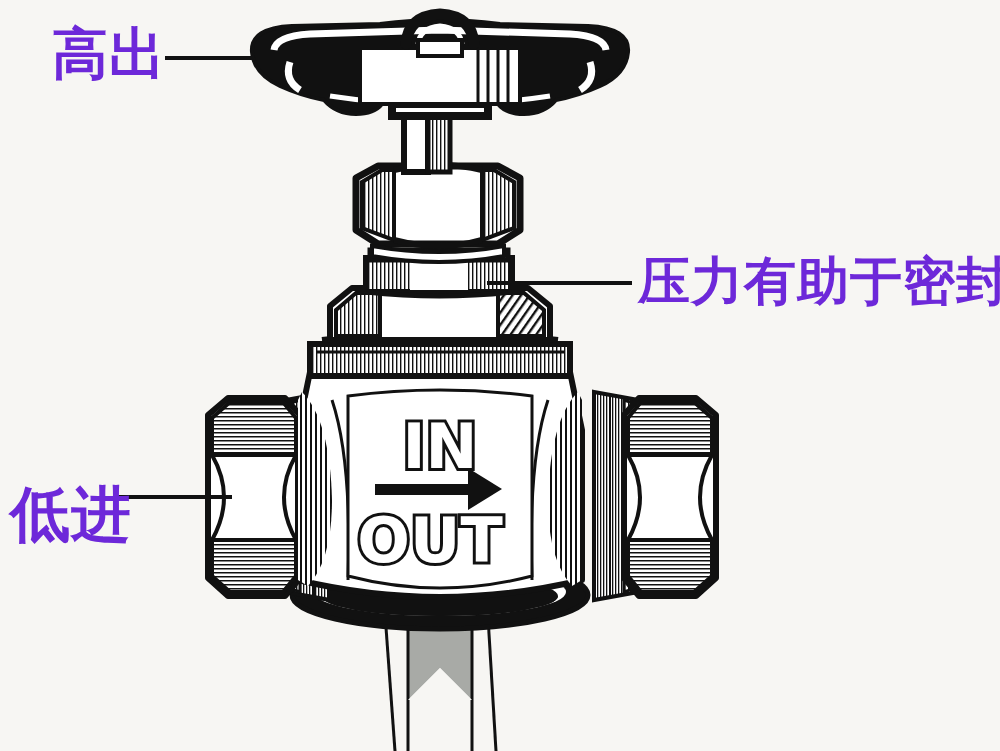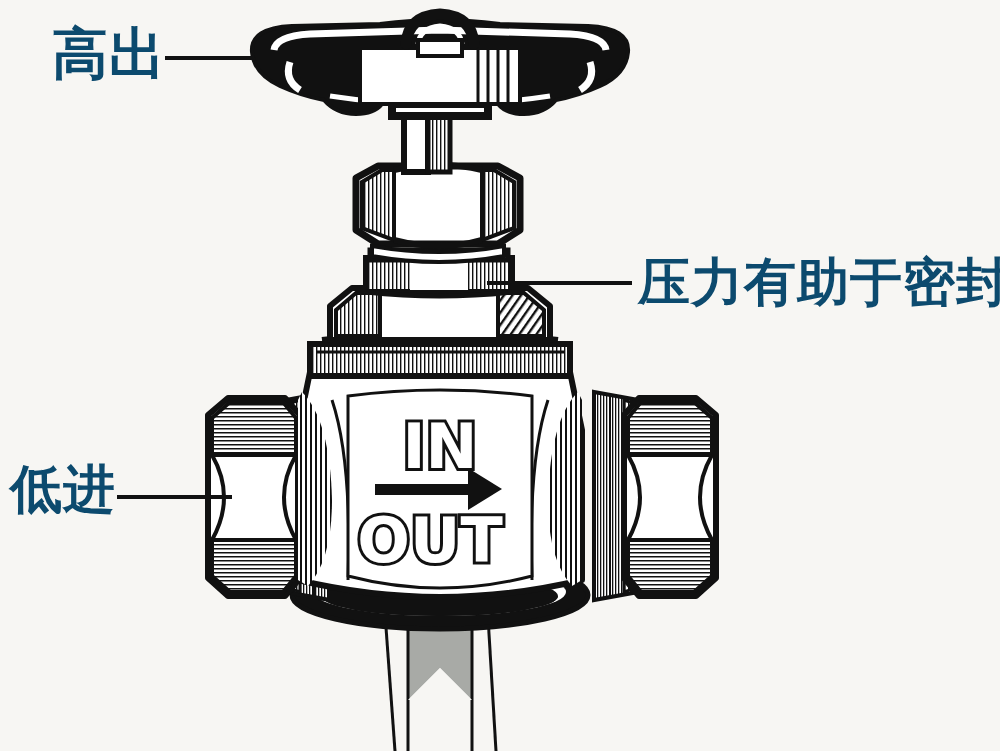--- a/index.html
+++ b/index.html
@@ -6,27 +6,28 @@
   body{
     width:1000px;height:751px;
     background:#f7f6f3;
     font-family:"DejaVu Sans","Liberation Sans",sans-serif;
     overflow:hidden;position:relative;
   }
   #stage{position:absolute;inset:0;width:1000px;height:751px;}
   .label{
     position:absolute;
     font-weight:700;
-    color:#0c4a6e;
+    color:#6d28d9;
     white-space:nowrap;
     letter-spacing:1px;
     line-height:1;
+    font-family:Liberation Serif, serif;
   }
   #label-high-out{left:52px;top:26px;font-size:56px;}
-  #label-low-in{left:10px;top:463px;font-size:52px;}
+  #label-low-in{left:10px;top:485px;font-size:60px;}
   #label-pressure-seal{left:638px;top:256px;font-size:52px;}
   svg{position:absolute;left:0;top:0;}
 </style>
 </head>
 <body>
 
 <div id="stage">
 
   <svg width="1000" height="751" viewBox="0 0 1000 751">
     <defs>

